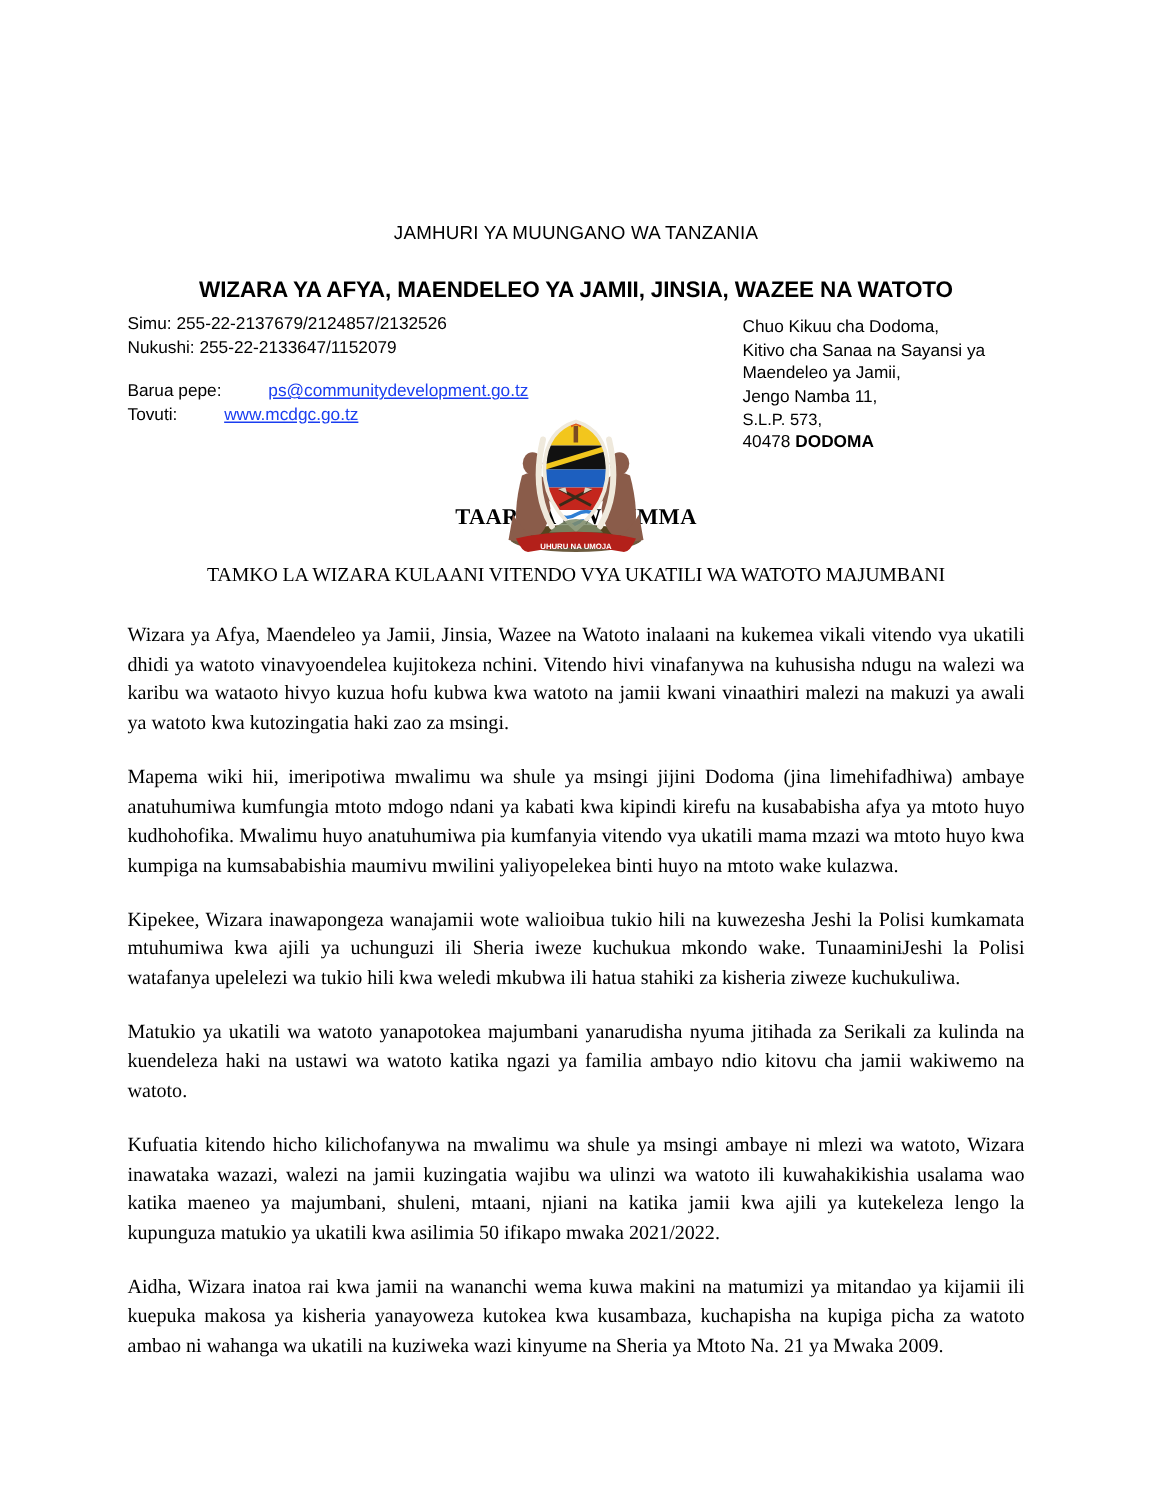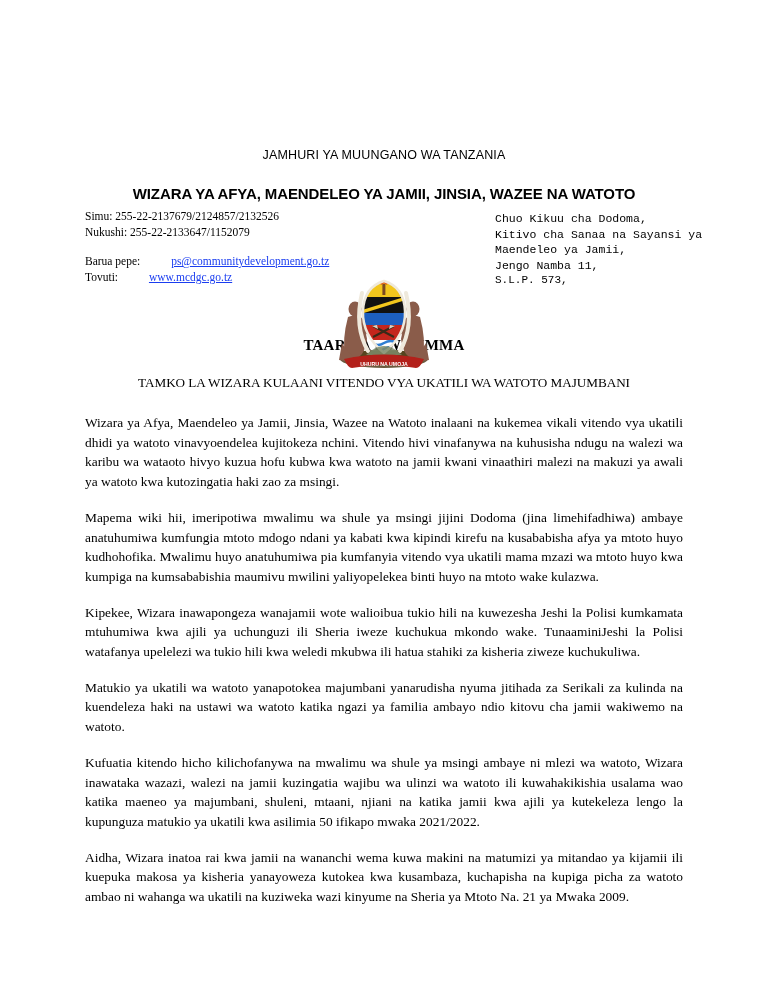--- a/index.html
+++ b/index.html
@@ -57,37 +57,37 @@
     position: relative;
     margin-top: 6px;
     min-height: 100px;
   }
 
   .lh-left {
     position: absolute;
     left: 0;
     top: 0;
     width: 290px;
-    font-family: Liberation Serif, serif;
+    font-family: Liberation Sans, sans-serif;
     font-size: 11.5px;
     line-height: 1.35;
   }
   .lh-left .blk2 { margin-top: 14px; }
   .lnk {
     color: #1a3df0;
     text-decoration: underline;
     padding-left: 28px;
   }
 
   .lh-right {
     position: absolute;
     left: 410px;
     top: 2px;
     width: 210px;
-    font-family: Liberation Mono, monospace;
+    font-family: Liberation Sans, sans-serif;
     font-size: 11.5px;
     line-height: 1.35;
   }
   .lh-right .small { font-size: 11px; }
   .lh-right b { font-weight: bold; }
 
   
   .emblem-wrap {
     position: absolute;
     left: 243px;
@@ -199,20 +199,21 @@
           <text x="56" y="95" font-family="'Liberation Sans', sans-serif" font-size="5.2" font-weight="bold" fill="#ffffff" text-anchor="middle">UHURU NA UMOJA</text>
         </svg>
       </div>
 
       <div class="lh-right">
         <div>Chuo Kikuu cha Dodoma,</div>
         <div>Kitivo cha Sanaa na Sayansi ya</div>
         <div>Maendeleo ya Jamii,</div>
         <div>Jengo Namba 11,</div>
         <div class="small">S.L.P. 573,</div>
+        <div><span>40478 </span><b>DODOMA</b></div>
       </div>
 
     </div>
 
     <div class="t-public">TAARIFA KWA UMMA</div>
     <div class="t-statement">TAMKO LA WIZARA KULAANI VITENDO VYA UKATILI WA WATOTO MAJUMBANI</div>
 
     <div class="body-text">
       <p class="para">Wizara ya Afya, Maendeleo ya Jamii, Jinsia, Wazee na Watoto inalaani na kukemea vikali vitendo vya ukatili dhidi ya watoto vinavyoendelea kujitokeza nchini. Vitendo hivi vinafanywa na kuhusisha ndugu na walezi wa karibu wa wataoto hivyo kuzua hofu kubwa kwa watoto na jamii kwani vinaathiri malezi na makuzi ya awali ya watoto kwa kutozingatia haki zao za msingi.</p>
       <p class="para">Mapema wiki hii, imeripotiwa  mwalimu wa shule ya msingi jijini Dodoma  (jina limehifadhiwa) ambaye anatuhumiwa kumfungia mtoto mdogo ndani ya kabati kwa kipindi kirefu na kusababisha afya ya mtoto huyo kudhohofika. Mwalimu huyo anatuhumiwa pia kumfanyia vitendo vya ukatili mama mzazi wa mtoto  huyo kwa kumpiga na kumsababishia maumivu mwilini yaliyopelekea binti huyo na mtoto wake kulazwa.</p>

